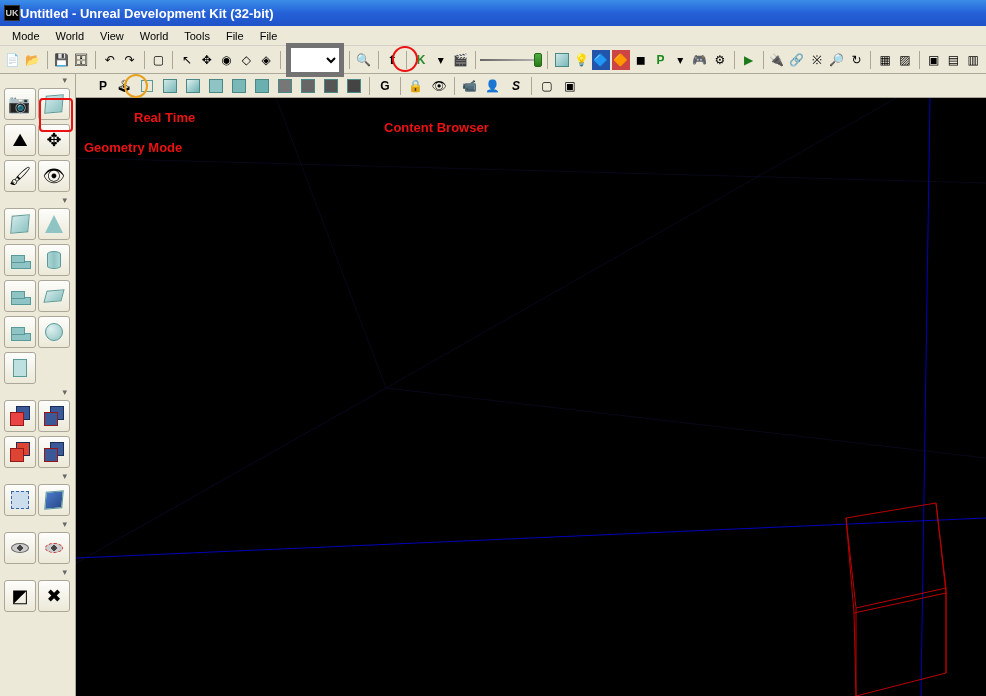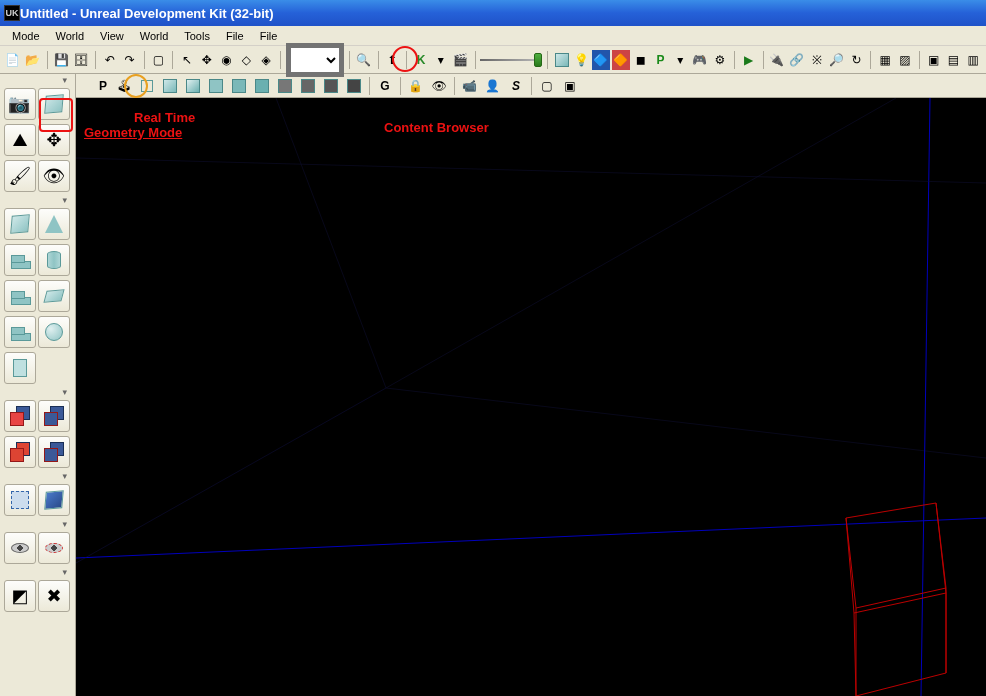--- a/index.html
+++ b/index.html
@@ -514,14 +514,14 @@
       <line x1="778" y1="515" x2="780" y2="598"></line>
     </g>
   </svg>
 </div>
 
 <div class="rect-highlight" style="left:39px; top:98px; width:34px; height:34px;"></div>
 <div class="circle-highlight" style="left:124px; top:74px; width:24px; height:24px; border-color:#e8a020;"></div>
 <div class="circle-highlight" style="left:392px; top:46px; width:26px; height:26px; border-color:#ec1212;"></div>
 
 <div class="annot" style="left:134px; top:110px;">Real Time</div>
-<div class="annot" style="left:84px; top:125px;text-decoration:underline;">Geometry Mode</div>
+<div class="annot" style="left:84px; top:140px;">Geometry Mode</div>
 <div class="annot" style="left:384px; top:120px;text-align:right;">Content Browser</div>
 
 </body></html>

